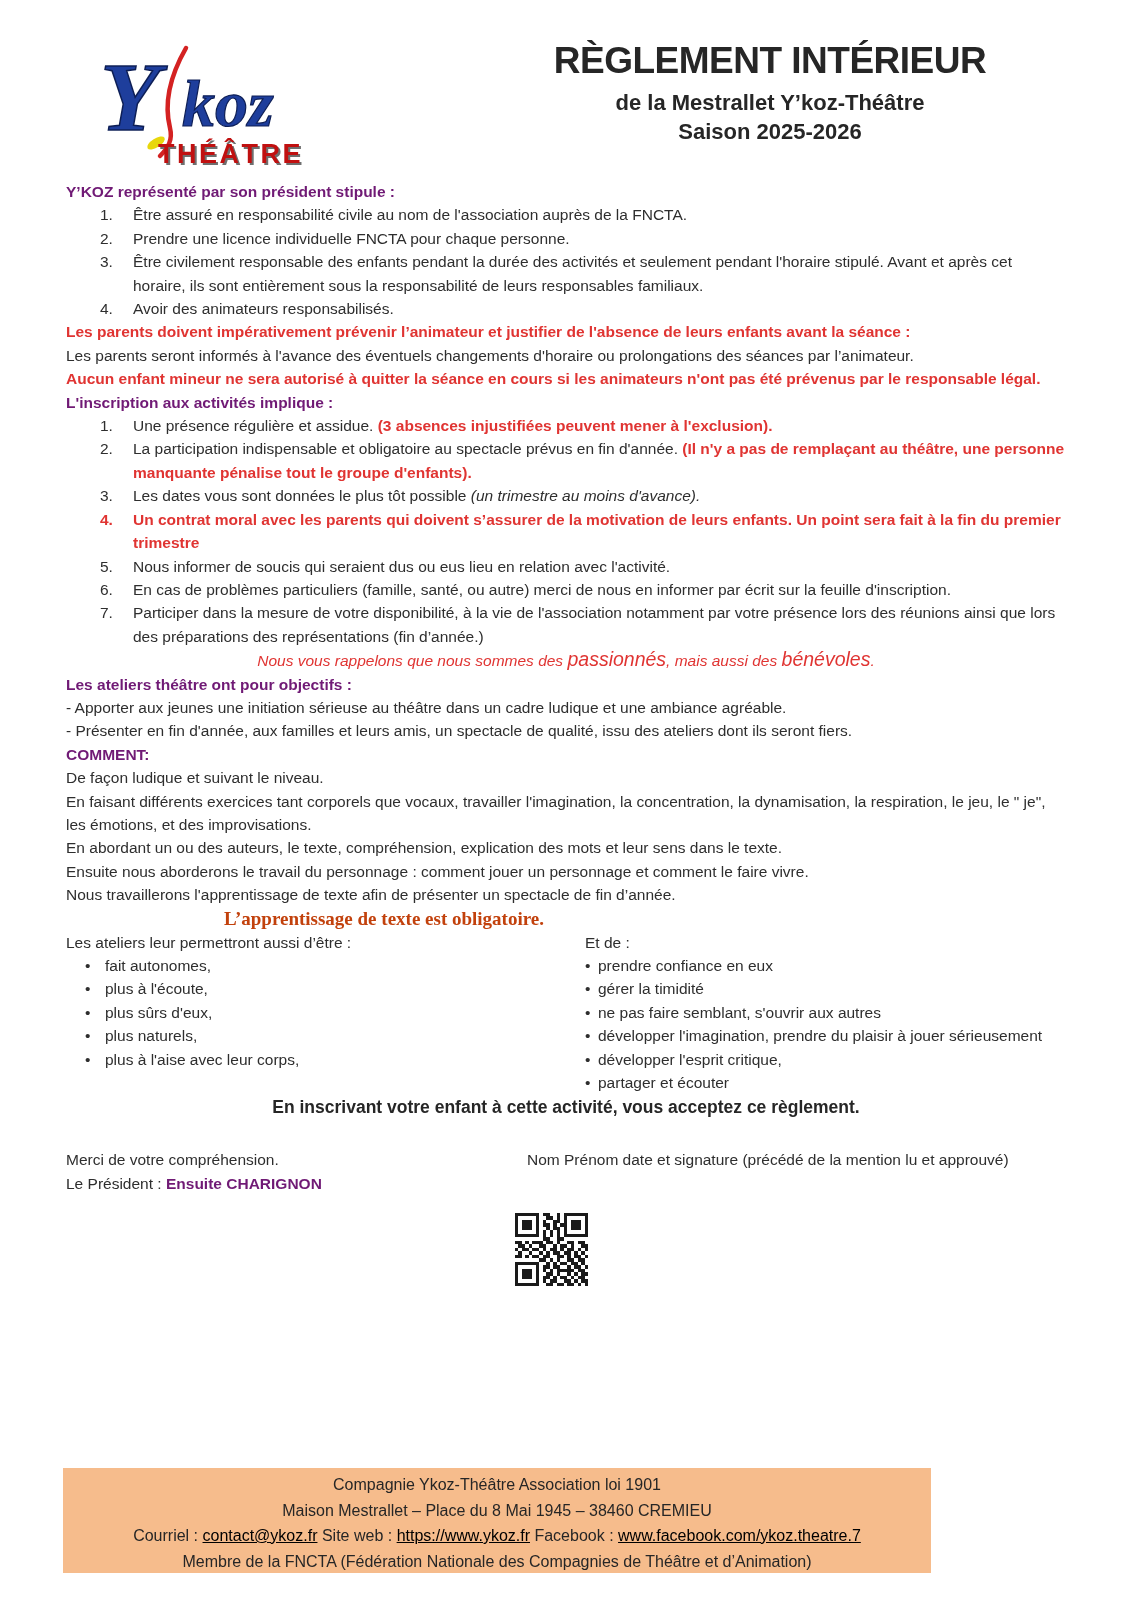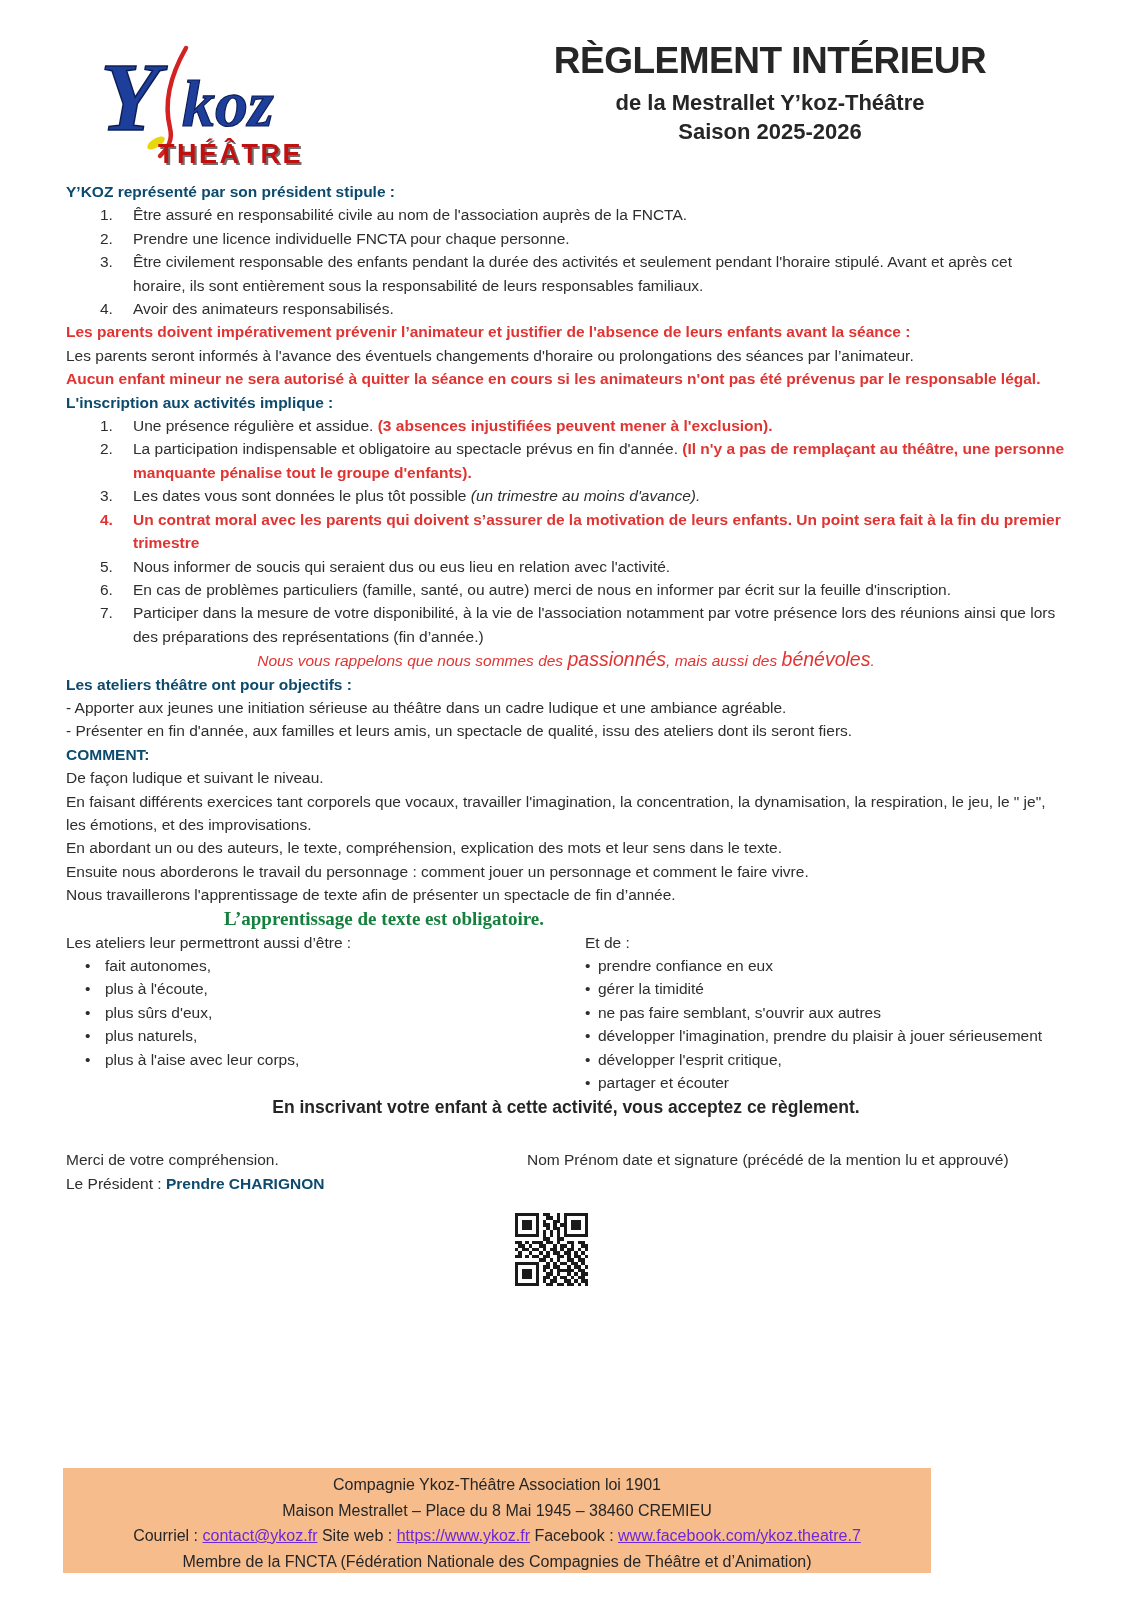--- a/index.html
+++ b/index.html
@@ -9,50 +9,50 @@
   }
   
   .logo{position:absolute;left:100px;top:42px;width:230px;height:125px;}
   .title-block{position:absolute;left:480px;top:38px;width:580px;text-align:center;color:#262626;}
   .doc-title{font-size:37px;font-weight:bold;letter-spacing:-0.5px;line-height:46px;}
   .doc-subtitle{font-size:22px;font-weight:bold;line-height:30px;margin-top:4px;}
   .doc-season{font-size:22px;font-weight:bold;line-height:28px;text-align:center;}
   
   .content{position:absolute;left:66px;top:180px;width:1000px;font-size:15.5px;line-height:23.4px;}
   .content p{margin:0;}
-  .bold{font-weight:bold;color:#0c4a6e;}
+  .bold{font-weight:bold;color:#701a75;}
   .redbold{color:#e03432;font-weight:bold;}
   .it{font-style:italic;}
   .olist .li{position:relative;padding-left:67px;}
   .olist .num{position:absolute;left:34px;top:0;}
   .reminder{margin-top:27px;text-align:center;color:#e03432;font-style:italic;}
   .reminder .big{font-size:19.5px;}
   .objectifs-heading{margin-top:25px;}
   .mandatory{
-    font-family:"Liberation Serif",serif;font-weight:bold;color:#15803d;
+    font-family:"Liberation Serif",serif;font-weight:bold;color:#c2410c;
     font-size:19px;line-height:24px;padding-left:158px;
   }
   .columns{display:flex;align-items:flex-start;}
   .col-left{width:519px;}
   .col-right{width:481px;}
   .col-left .b{padding-left:19px;}
   .col-left .b .blt{display:inline-block;width:20px;}
   .col-right .b .blt{display:inline-block;width:13px;}
   .acceptance{margin-top:16px;text-align:center;font-size:17.5px;font-weight:bold;line-height:26px;color:#262626;}
   .sign-row{margin-top:28px;display:flex;gap:42px;}
   .sign-row .thanks{width:419px;}
   .president{margin-top:20px;}
   .qr{display:block;margin:18px 0 0 449px;width:73px;height:73px;}
   
   .footer{
     position:absolute;left:63px;top:1468px;width:868px;height:105px;
     background:#f6bc8c;text-align:center;font-size:16px;line-height:25.5px;
     padding-top:4px;box-sizing:border-box;color:#262626;
   }
-  .footer a{color:#6d28d9;text-decoration:underline;cursor:pointer;}
+  .footer a{color:#000000;text-decoration:underline;cursor:pointer;}
 </style>
 </head>
 <body>
 
 <div class="page">
 
   <svg class="logo" viewBox="0 0 230 125" xmlns="http://www.w3.org/2000/svg">
     <g>
       <text x="0" y="88" font-family="Liberation Serif, serif" font-style="italic" font-weight="bold" font-size="98" fill="#1e3e9c" stroke="#0d1e55" stroke-width="1.5">Y</text>
       <text x="82" y="84" font-family="Liberation Serif, serif" font-style="italic" font-weight="bold" font-size="66" fill="#1e3e9c" stroke="#0d1e55" stroke-width="1.2">koz</text>
@@ -160,21 +160,21 @@
       </div>
     </div>
 
     <p class="acceptance">En inscrivant votre enfant à cette activité, vous acceptez ce règlement.</p>
 
     <div class="sign-row">
       <span class="thanks">Merci de votre compréhension.</span>
       <span>Nom Prénom date et signature (précédé de la mention lu et approuvé)</span>
     </div>
 
-    <p class="president"><span>Le Président : </span><span class="bold">Prendre CHARIGNON</span></p>
+    <p class="president"><span>Le Président : </span><span class="bold">Ensuite CHARIGNON</span></p>
 
     <svg class="qr" id="qr-svg" viewBox="0 0 21 21" shape-rendering="crispEdges" xmlns="http://www.w3.org/2000/svg">
         <rect x="0" y="0" width="1" height="1" fill="#1a1a1a"></rect>
         <rect x="1" y="0" width="1" height="1" fill="#1a1a1a"></rect>
         <rect x="2" y="0" width="1" height="1" fill="#1a1a1a"></rect>
         <rect x="3" y="0" width="1" height="1" fill="#1a1a1a"></rect>
         <rect x="4" y="0" width="1" height="1" fill="#1a1a1a"></rect>
         <rect x="5" y="0" width="1" height="1" fill="#1a1a1a"></rect>
         <rect x="6" y="0" width="1" height="1" fill="#1a1a1a"></rect>
         <rect x="8" y="0" width="1" height="1" fill="#1a1a1a"></rect>

